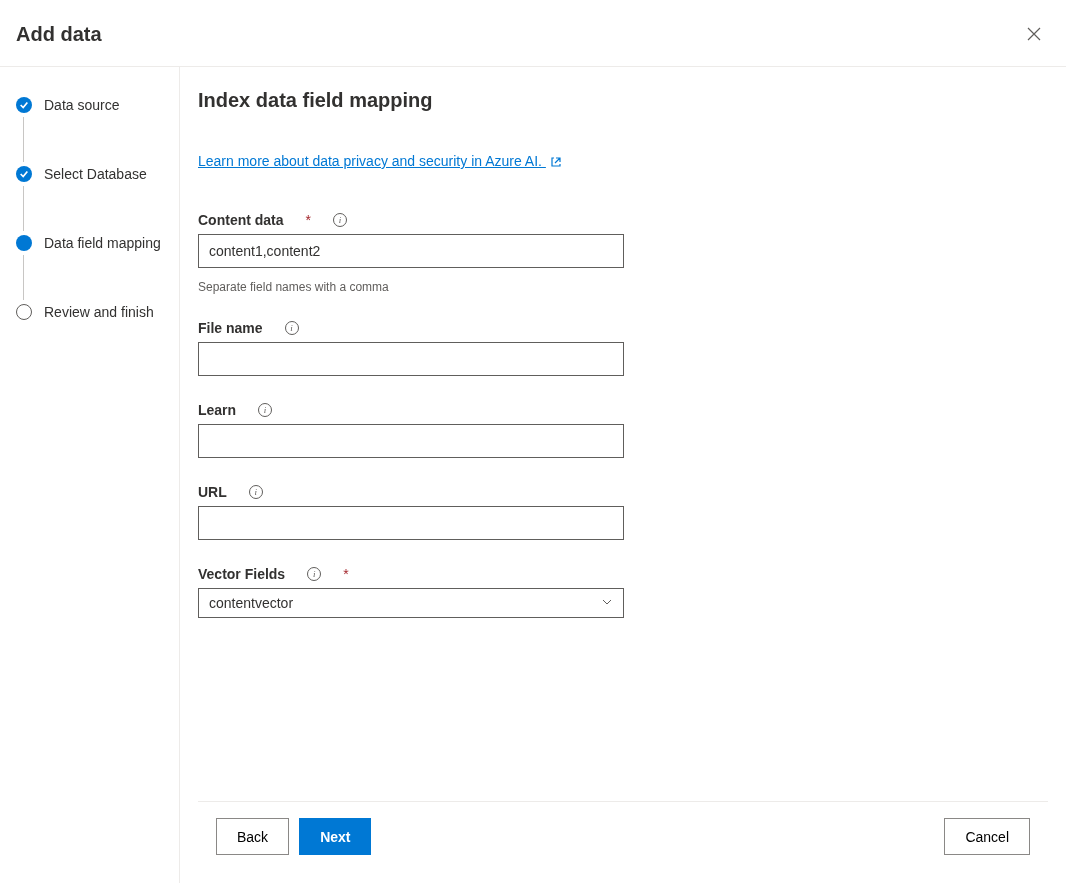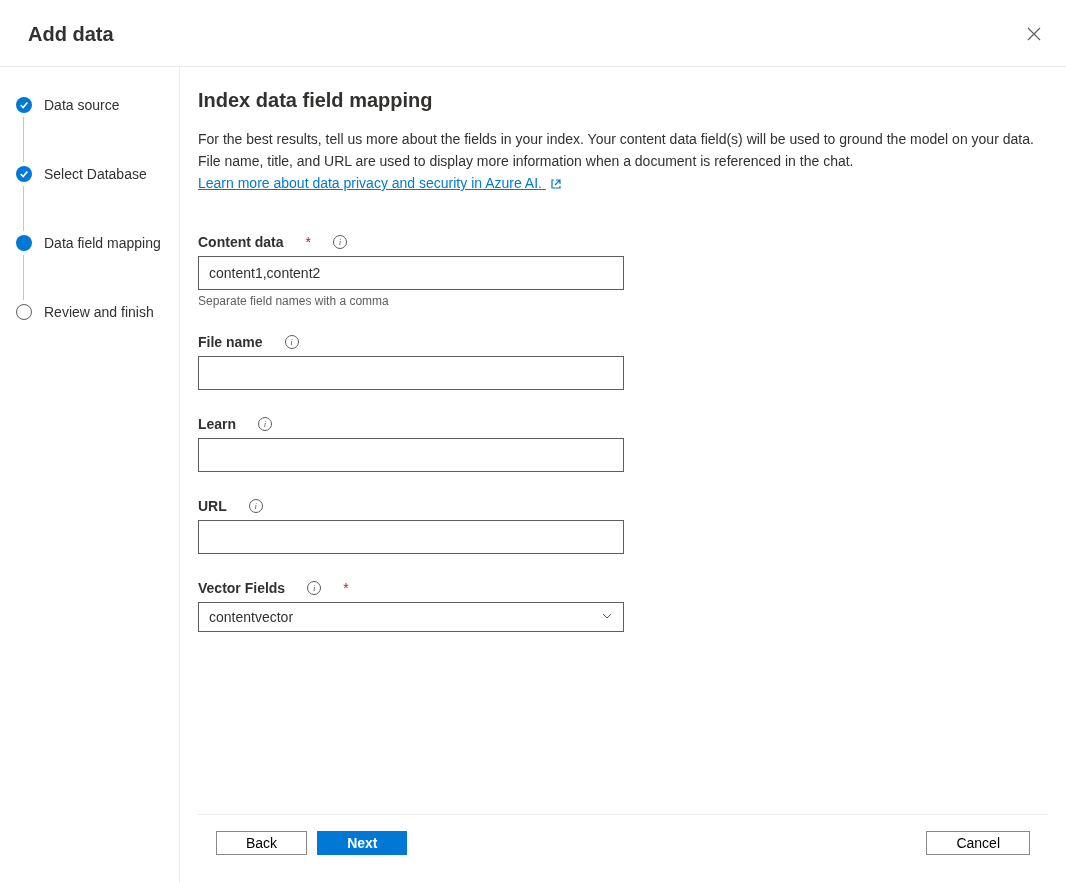--- a/index.html
+++ b/index.html
@@ -9,21 +9,21 @@
       background: #fff;
       width: 1066px;
       height: 883px;
       overflow: hidden;
     }
     .dialog { display: flex; flex-direction: column; height: 100%; }
     .header {
       display: flex;
       justify-content: space-between;
       align-items: center;
-      padding: 18px 16px 16px 28px;
+      padding: 18px 16px 16px 16px;
       border-bottom: 1px solid #edebe9;
     }
     .header-title { font-size: 20px; font-weight: 600; }
     .close-btn {
       background: none; border: none; cursor: pointer;
       width: 32px; height: 32px; display: flex; align-items: center; justify-content: center;
       color: #605e5c;
     }
     .body { display: flex; flex: 1; overflow: hidden; }
     .sidebar {
@@ -68,37 +68,37 @@
       font-size: 9px; font-style: italic; color: #605e5c; font-family: Georgia, serif;
       line-height: 1;
     }
     .text-input {
       width: 426px; height: 34px;
       border: 1px solid #605e5c;
       padding: 0 10px; font-size: 14px;
       font-family: inherit; color: #323130;
       outline: none;
     }
-    .help-text { font-size: 12px; color: #605e5c; margin-top: 4px; }
+    .help-text { font-size: 12px; color: #605e5c; margin-top: 12px; }
     .select-wrap {
       width: 426px; height: 30px;
       border: 1px solid #605e5c;
       display: flex; align-items: center; justify-content: space-between;
       padding: 0 10px; cursor: pointer;
     }
     .select-value { font-size: 14px; color: #323130; }
     .chev { color: #605e5c; }
     .footer {
       display: flex; justify-content: space-between; align-items: center;
       padding: 16px 18px 12px 18px;
       border-top: 1px solid #edebe9;
     }
     .footer-left { display: flex; gap: 10px; }
     .btn {
-      height: 24px; padding: 0 29px; font-size: 14px; font-weight: 400;
+      height: 37px; padding: 0 20px; font-size: 14px; font-weight: 400;
       border: 1px solid #8a8886; background: #fff; cursor: pointer;
       font-family: inherit;
     }
     .btn-primary { background: #0078d4; border-color: #0078d4; color: #fff; font-weight: 600; }
     .content-fill { flex: 1; }
   </style>
 </head>
 <body>
 
 <div class="dialog">
@@ -138,21 +138,20 @@
       <div class="connector"></div>
       <div class="step">
         <div class="step-indicator step-upcoming"></div>
         <div class="step-label">Review and finish</div>
       </div>
     </div>
 
     <div class="main">
       <div class="main-title">Index data field mapping</div>
       <div class="main-desc">
-        <span>For the best results, tell us more about the fields in your index. Your content data field(s) will be used to ground the model on your data. File name, title, and URL are used to display more information when a document is referenced in the chat.</span>
         <br>
         <a href="#" class="main-link">
           <span>Learn more about data privacy and security in Azure AI.</span>
           <span class="ext-icon">
             <svg width="12" height="12" viewBox="0 0 12 12">
                 <path d="M4 2 H2 V10 H10 V8 M6 2 H10 V6 M10 2 L5 7" stroke="#0078d4" stroke-width="1.2" fill="none"></path>
               </svg>
           </span>
         </a>
       </div>

